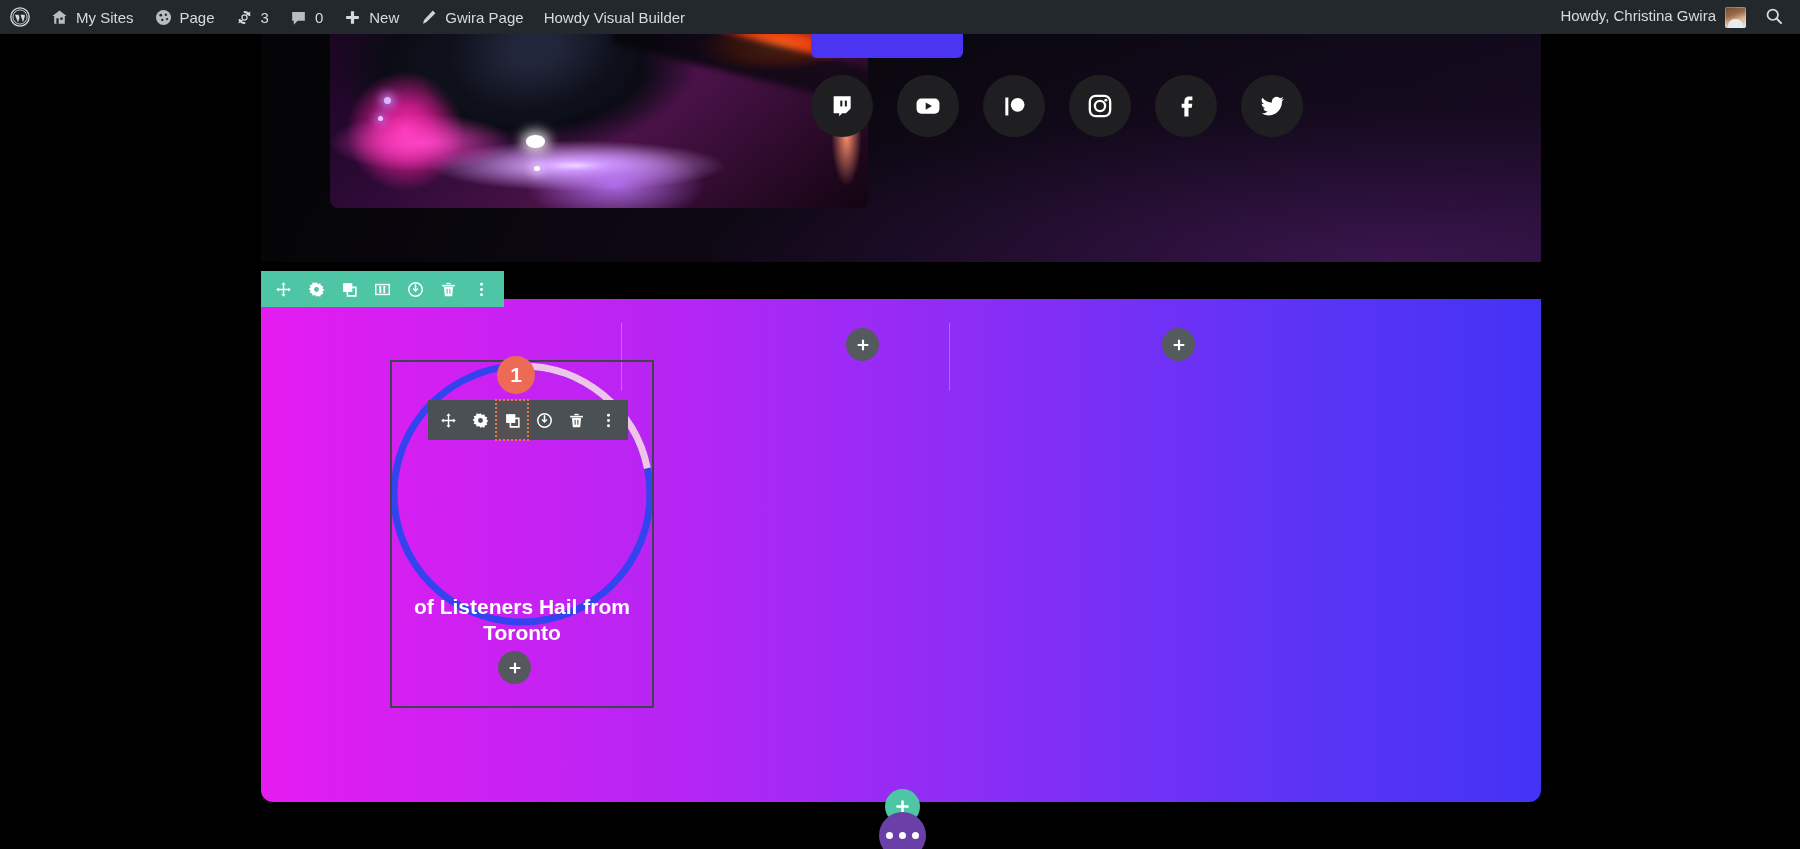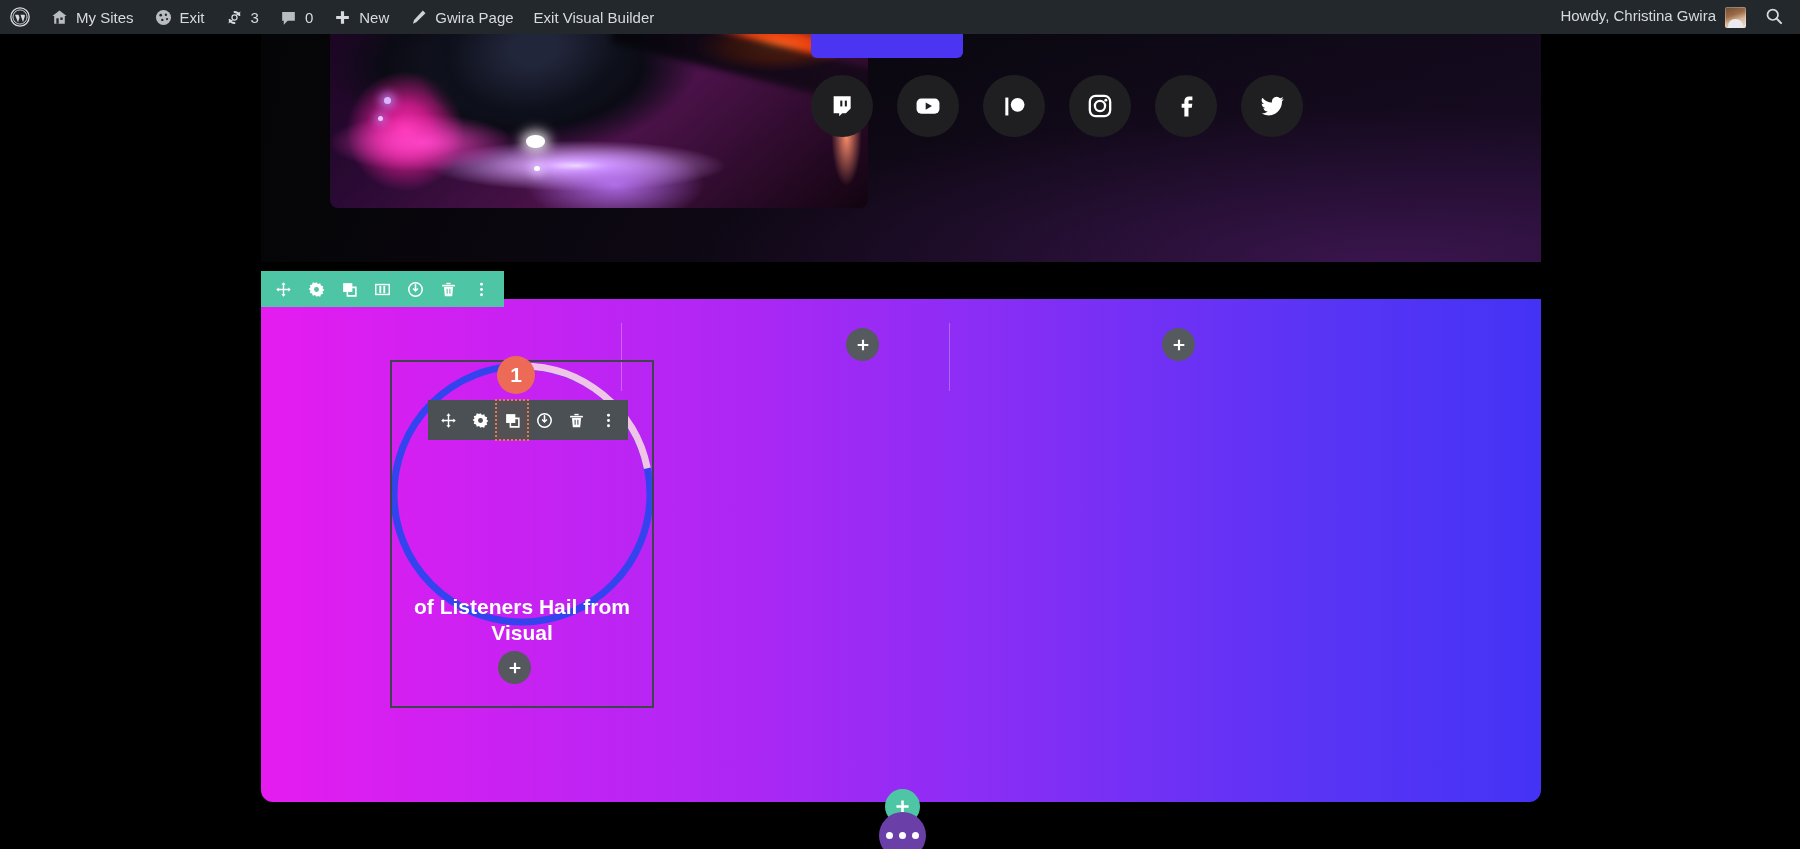--- a/index.html
+++ b/index.html
@@ -233,21 +233,21 @@
     <div class="ab-item">
       <span class="ab-gl">
         <svg width="19" height="19" viewBox="0 0 24 24">
           <circle cx="12" cy="12" r="9.5" fill="#b9bcc1"></circle>
           <circle cx="8.5" cy="9" r="1.7" fill="#23282d"></circle>
           <circle cx="15" cy="8.5" r="1.5" fill="#23282d"></circle>
           <circle cx="16.5" cy="14" r="1.4" fill="#23282d"></circle>
           <circle cx="10.5" cy="15" r="1.5" fill="#23282d"></circle>
         </svg>
       </span>
-      <span>Exit</span>
+      <span>Page</span>
     </div>
 
     <div class="ab-item">
       <span class="ab-gl">
         <svg width="19" height="19" viewBox="0 0 24 24">
           <path d="M12 5 a7 7 0 0 1 6.3 4 M12 19 a7 7 0 0 1 -6.3 -4" fill="none" stroke="#d7dade" stroke-width="2.4" stroke-linecap="round"></path>
           <path d="M19.5 4.5 L18.6 9.6 L13.7 8.4 Z" fill="#d7dade"></path>
           <path d="M4.5 19.5 L5.4 14.4 L10.3 15.6 Z" fill="#d7dade"></path>
           <circle cx="12" cy="12" r="3.2" fill="none" stroke="#d7dade" stroke-width="1.6"></circle>
         </svg>
@@ -276,21 +276,21 @@
     <div class="ab-item">
       <span class="ab-gl">
         <svg width="19" height="19" viewBox="0 0 24 24">
           <path d="M17.5 3.2 L20.8 6.5 L9.2 18.1 L5 19.8 L6.4 15.2 Z" fill="#cfd2d6"></path>
         </svg>
       </span>
       <span>Gwira Page</span>
     </div>
 
     <div class="ab-item">
-      <span>Exit Visual Builder</span>
+      <span>Howdy Visual Builder</span>
     </div>
 
     <div class="ab-right">
       <div class="ab-howdy">
         <span>Howdy, Christina Gwira</span>
         <span class="avatar"></span>
       </div>
       <div class="ab-search">
         <span>
           <svg width="20" height="20" viewBox="0 0 24 24">
@@ -448,21 +448,21 @@
           <path d="M10.4 4 H13.6 V10.4 H20 V13.6 H13.6 V20 H10.4 V13.6 H4 V10.4 H10.4 Z" fill="#fff"></path>
         </svg>
       </div>
     </div>
 
     <div class="circle-counter">
       <svg class="cc-ring" width="272" height="272" viewBox="0 0 272 272">
         <circle cx="136" cy="136" r="128" fill="none" stroke="#3344ee" stroke-width="7"></circle>
         <circle cx="136" cy="136" r="128" fill="none" stroke="#f0c4e6" stroke-width="7" stroke-dasharray="627 804" stroke-dashoffset="0" transform="rotate(-90 136 136)" stroke-linecap="butt" style="stroke-dasharray: 175 629;"></circle>
       </svg>
-      <div class="cc-title">of Listeners Hail from Visual</div>
+      <div class="cc-title">of Listeners Hail from Toronto</div>
     </div>
 
     <div class="module-box"></div>
 
     <div class="num-badge">1</div>
 
     <div class="mod-toolbar">
       <div class="tb-btn">
         <span>
           <svg width="17" height="17" viewBox="0 0 24 24">

